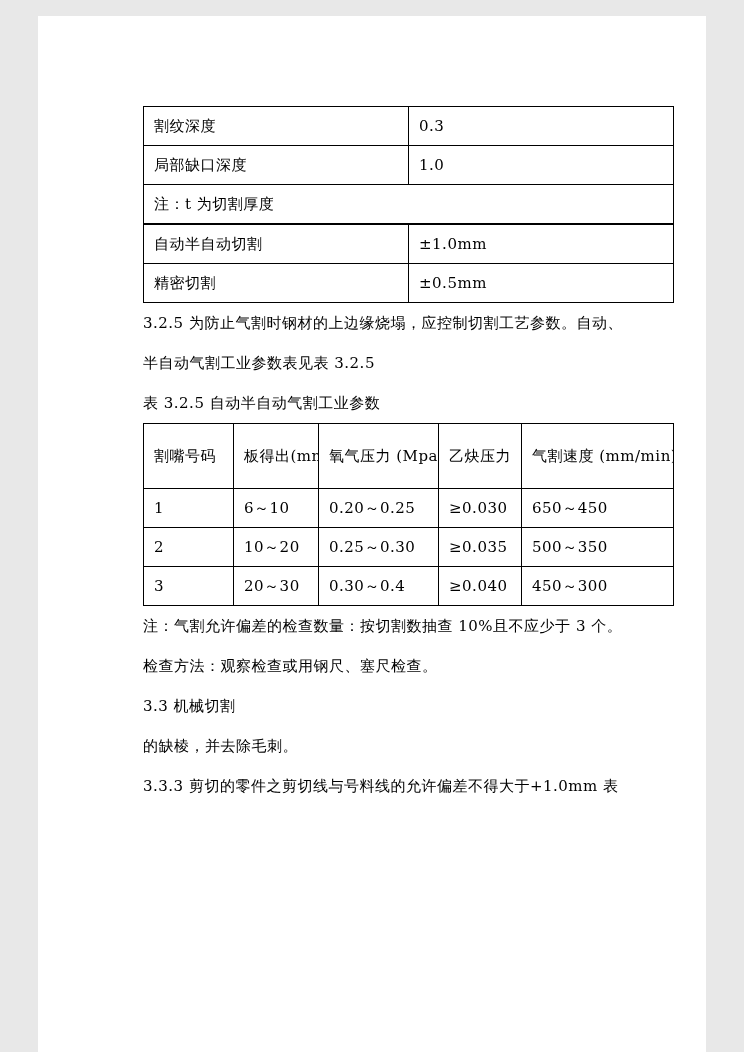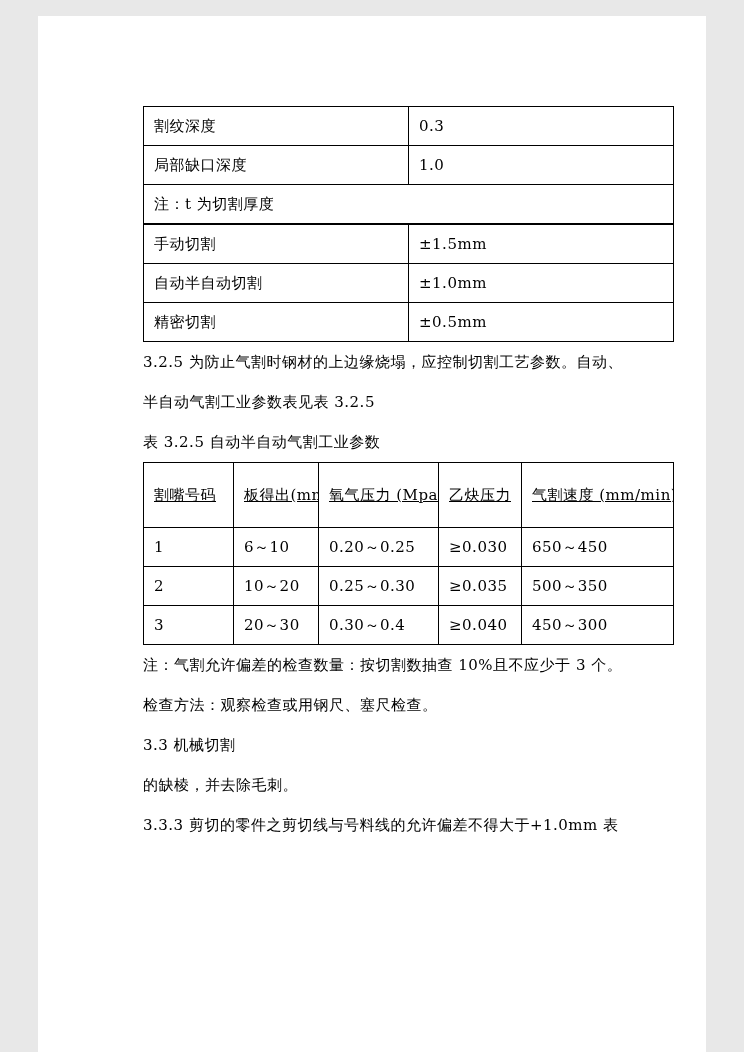--- a/index.html
+++ b/index.html
@@ -25,21 +25,21 @@
     font-size: 15px;
     font-weight: normal;
     padding: 0 10px;
     text-align: left;
     vertical-align: middle;
     height: 38px;
     letter-spacing: 0.5px;
     overflow: hidden;
     white-space: nowrap;
   }
-  .doc-table th { height: 64px; text-decoration: underline; }
+  .doc-table th { height: 64px; }
   .para {
     font-size: 15px;
     line-height: 40px;
     letter-spacing: 0.5px;
     margin: 0;
     white-space: nowrap;
   }
 </style>
 </head>
 <body>
@@ -66,24 +66,20 @@
     </tbody>
   </table>
 
 
   <table class="doc-table">
     <colgroup>
         <col style="width:265px">
         <col style="width:265px">
       </colgroup>
     <tbody>
-      <tr>
-        <td>手动切割</td>
-        <td>±1.5mm</td>
-      </tr>
       <tr>
         <td>自动半自动切割</td>
         <td>±1.0mm</td>
       </tr>
       <tr>
         <td>精密切割</td>
         <td>±0.5mm</td>
       </tr>
     </tbody>
   </table>

